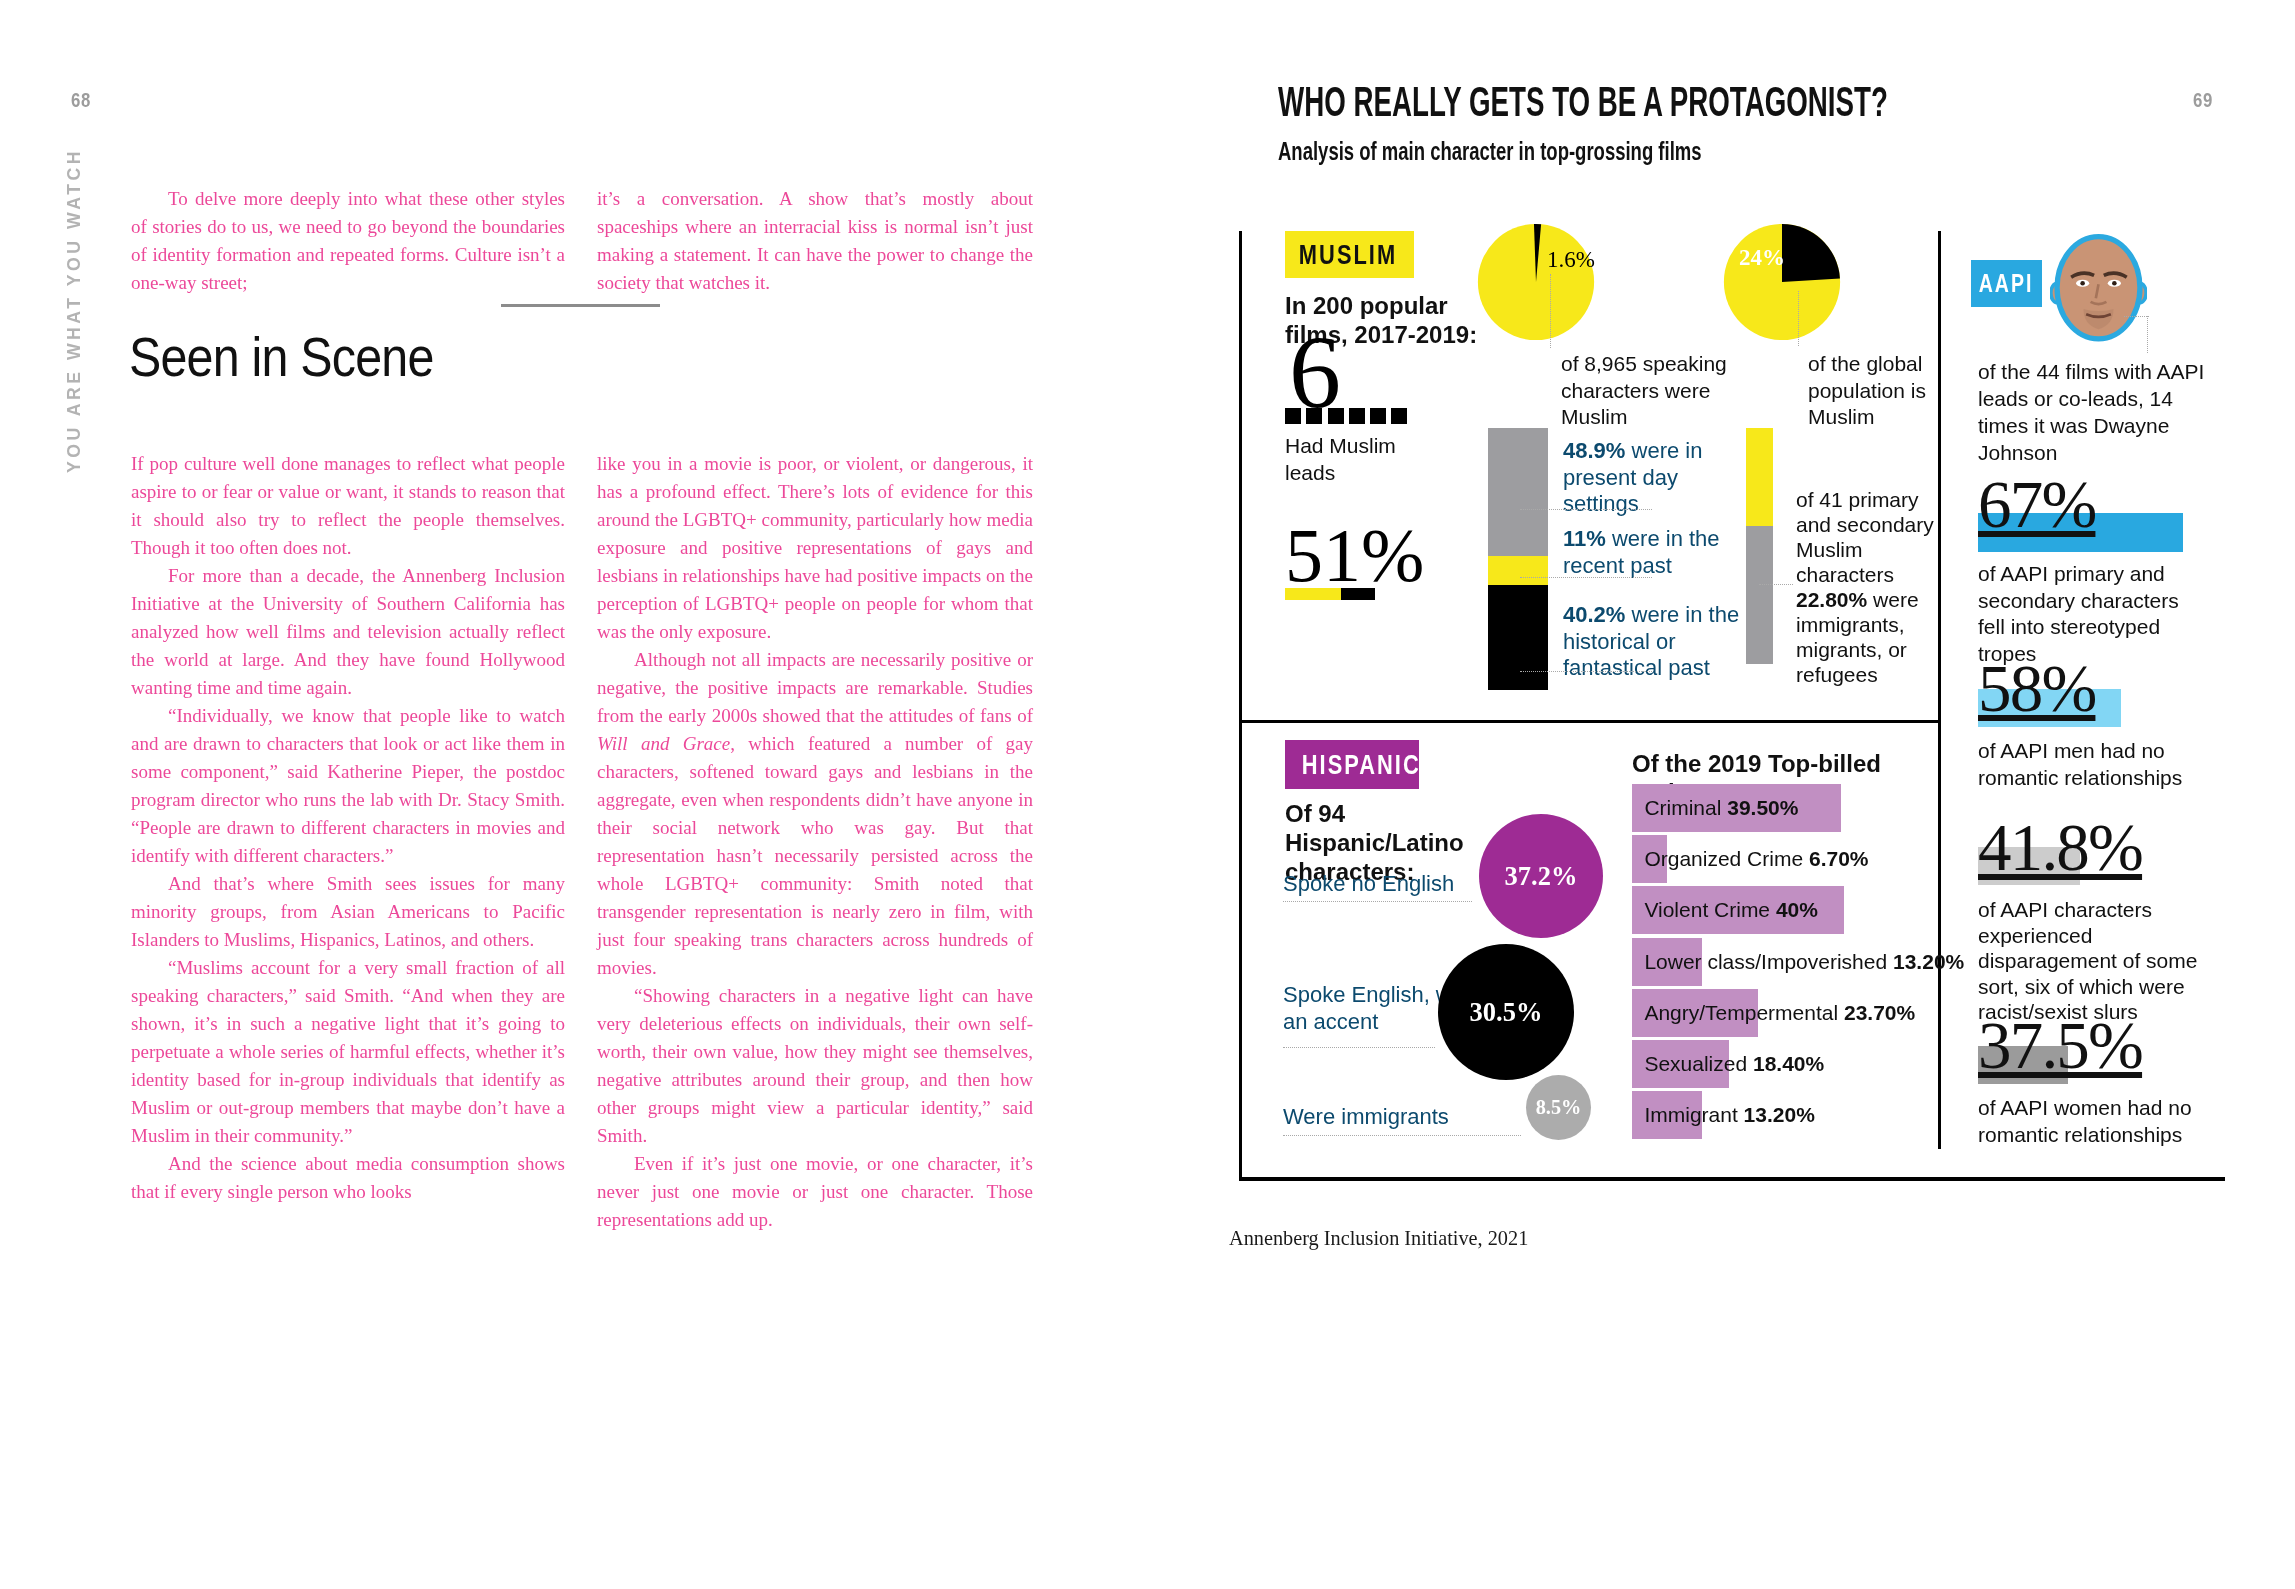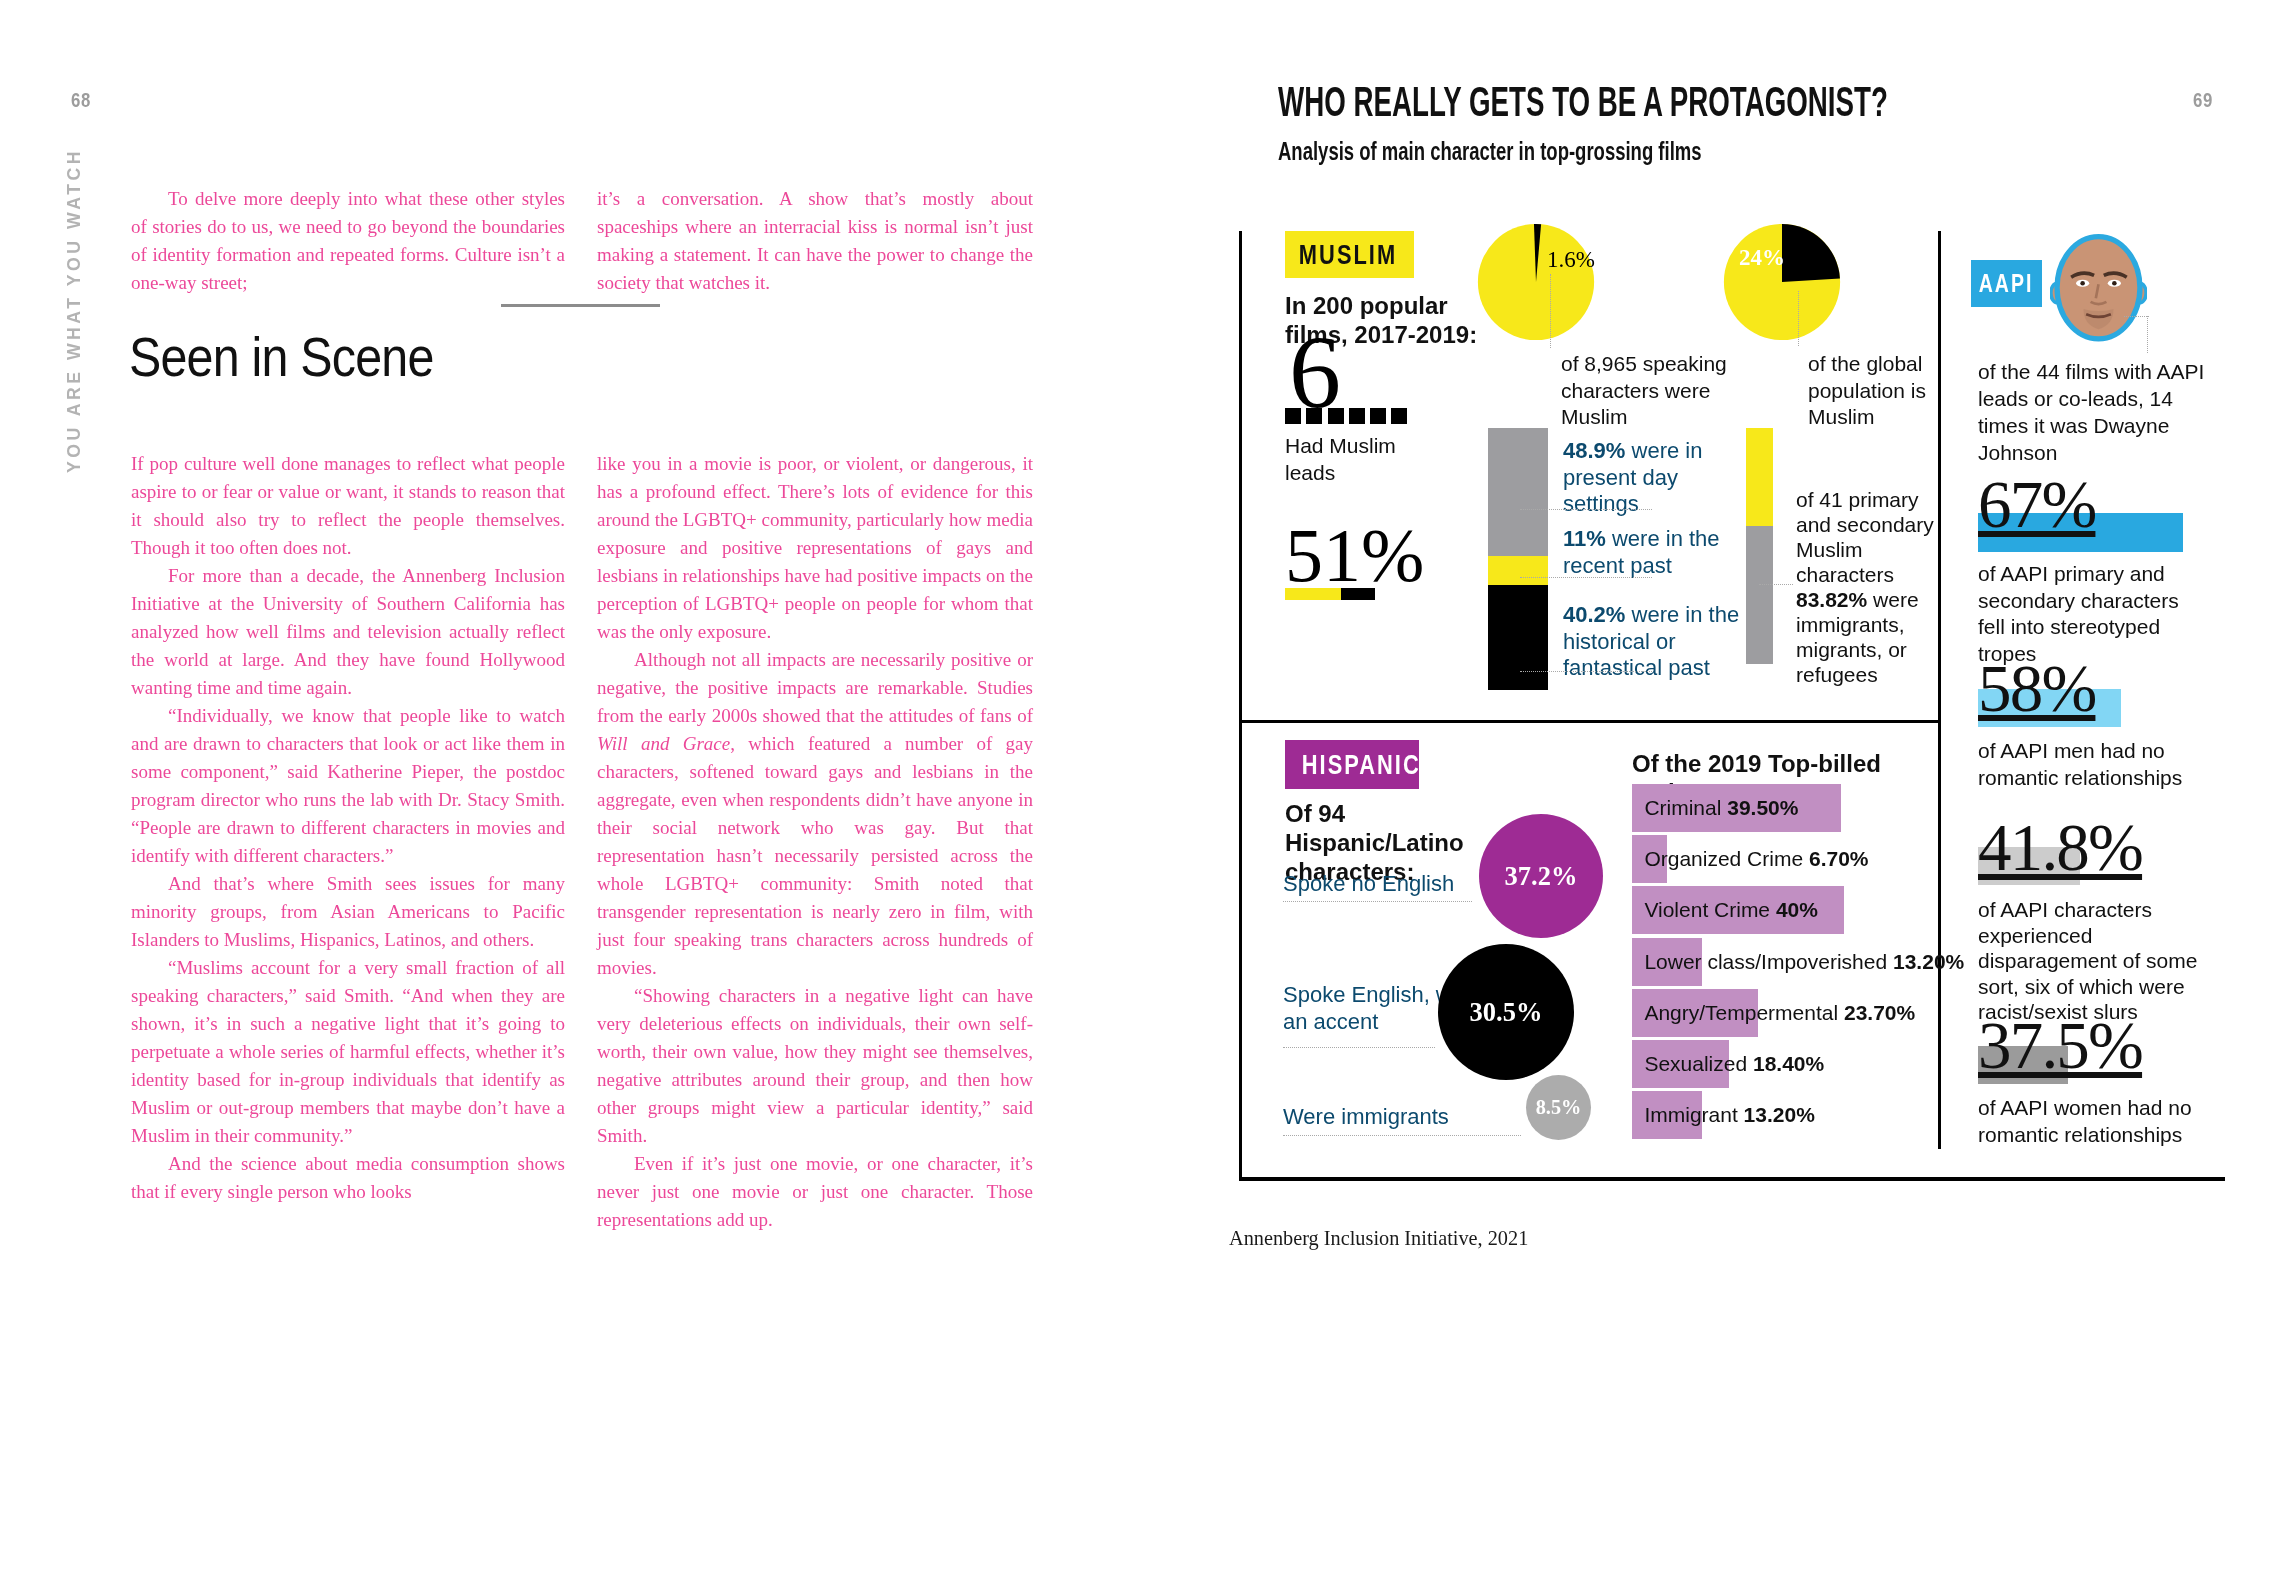--- a/index.html
+++ b/index.html
@@ -148,21 +148,21 @@
   <div class="abs" style="left:1285px;top:588px;width:90px;height:11.5px;display:flex;">
     <i style="width:56px;background:var(--yellow);"></i>
     <i style="width:34px;background:#000;"></i>
   </div>
 
   <div class="abs stackbar" style="left:1746px;top:428px;width:26.5px;height:237px;">
       <i style="height: 98px; background: var(--yellow);"></i>
       <i style="height: 138px; background: var(--gray-bar);"></i>
     </div>
   <div class="abs dotl" style="left:1759px;top:584px;width:34px;"></div>
-  <div class="abs cap" style="left:1796px;top:487px;width:146px;line-height:25px;"><span>of 41 primary and secondary Muslim characters </span><b>83.82%</b><span> were immigrants, migrants, or refugees</span></div>
+  <div class="abs cap" style="left:1796px;top:487px;width:146px;line-height:25px;"><span>of 41 primary and secondary Muslim characters </span><b>22.80%</b><span> were immigrants, migrants, or refugees</span></div>
 
   <div class="abs tag" style="left:1285px;top:740px;width:134px;height:49px;background:var(--purple);">
     <span style="color:#fff;">HISPANIC</span>
   </div>
   <div class="abs lead-in" style="left:1285px;top:799px;width:238px;">Of 94 Hispanic/Latino characters:</div>
 
   <div class="abs barlab" style="left:1283px;top:871px;">Spoke no English</div>
   <div class="abs dotl" style="left:1283px;top:901px;width:189px;"></div>
   <div class="abs circle hisp-circle" style="left: 1479px; top: 814px; width: 124px; height: 124px; background: var(--purple);">
       <span>37.2%</span>

